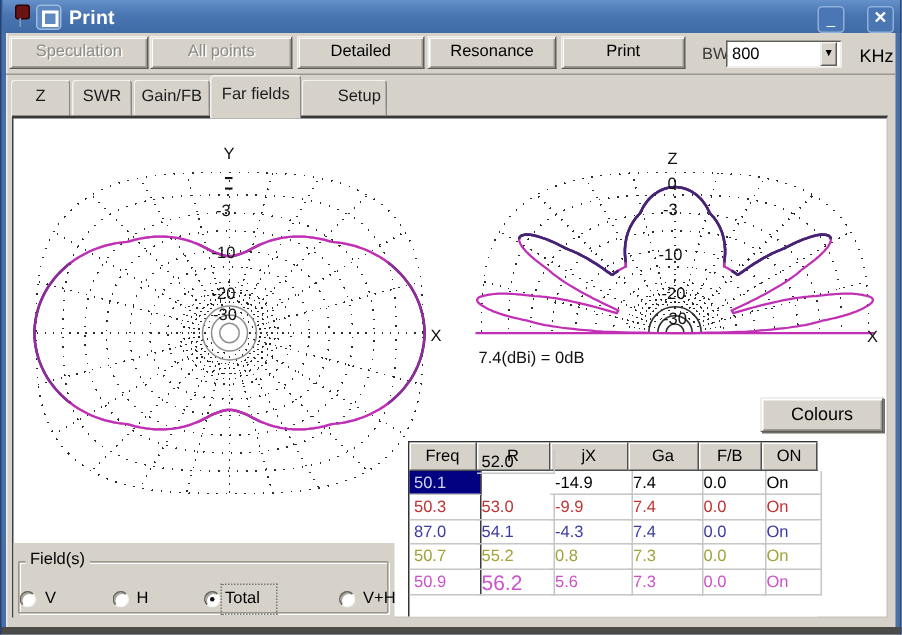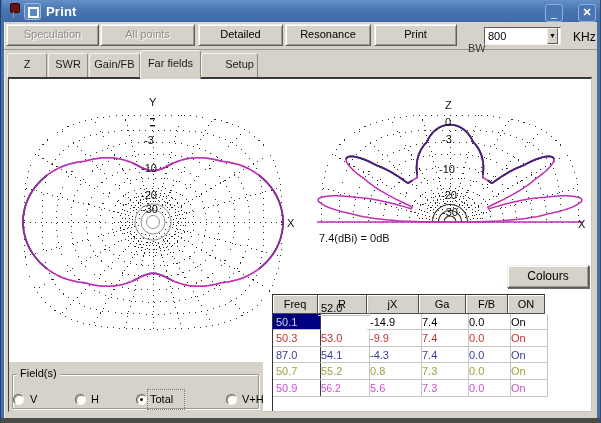--- a/index.html
+++ b/index.html
@@ -39,21 +39,21 @@
 <div class="abs tit">Print</div>
 <div class="abs tbtn" style="left:545px;font-size:10px;line-height:17px;">_</div>
 <div class="abs tbtn" style="left:578px;font-size:11px;line-height:15px;font-weight:bold;">✕</div>
 <div class="abs body">
   <div class="abs toolbar">
     <div class="btn dis" style="left:2px;width:91px;">Speculation</div>
     <div class="btn dis" style="left:96px;width:93px;">All points</div>
     <div class="btn" style="left:194px;width:83px;">Detailed</div>
     <div class="btn" style="left:281px;width:84px;">Resonance</div>
     <div class="btn" style="left:370px;width:81px;">Print</div>
-    <div class="abs" style="left:464px;top:20px;font-size:11px;color:#3a3a3a;">BW</div>
+    <div class="abs" style="left:464px;top:8px;font-size:11px;color:#3a3a3a;">BW</div>
     <div class="abs" style="left:480px;top:5px;width:72px;height:16px;background:#fff;border:1px solid;border-color:#5f5d58 #f2f0ec #f2f0ec #5f5d58;font-size:11px;color:#000;padding-left:3px;line-height:16px;">800</div>
     <div class="abs" style="left:543px;top:6px;width:9px;height:14px;background:#d6d2ca;border:1px solid;border-color:#f2f0ec #5f5d58 #5f5d58 #f2f0ec;text-align:center;font-size:7px;line-height:13px;color:#000;">▼</div>
     <div class="abs" style="left:569px;top:8px;font-size:12px;color:#000;">KHz</div>
   </div>
   <div class="abs tabs">
     <div class="tab" style="left:3px;width:38px;">Z</div>
     <div class="tab" style="left:44px;width:38px;">SWR</div>
     <div class="tab" style="left:85px;width:49px;">Gain/FB</div>
     <div class="tab sel" style="left:136px;width:59px;">Far fields</div>
     <div class="tab" style="left:197px;width:35px;padding-left:20px;">Setup</div>
@@ -262,21 +262,21 @@
 <div class="abs" style="left:146px;top:52px;width:46px;height:15px;color:#3c3ca2;border-bottom:1px solid #c6c6c6;border-right:1px solid #c6c6c6;font-size:11px;line-height:16px;padding-left:3px;">7.4</div>
 <div class="abs" style="left:193px;top:52px;width:41px;height:15px;color:#3c3ca2;border-bottom:1px solid #c6c6c6;border-right:1px solid #c6c6c6;font-size:11px;line-height:16px;padding-left:3px;">0.0</div>
 <div class="abs" style="left:235px;top:52px;width:36px;height:15px;color:#3c3ca2;border-bottom:1px solid #c6c6c6;border-right:1px solid #c6c6c6;font-size:11px;line-height:16px;padding-left:3px;">On</div>
 <div class="abs" style="left:0px;top:68px;width:44px;height:16px;color:#a2a23a;border-bottom:1px solid #c6c6c6;border-right:1px solid #3a3a3a;font-size:11px;line-height:17px;padding-left:3px;">50.7</div>
 <div class="abs" style="left:45px;top:68px;width:48px;height:16px;color:#a2a23a;border-bottom:1px solid #c6c6c6;border-right:1px solid #c6c6c6;font-size:11px;line-height:17px;padding-left:3px;">55.2</div>
 <div class="abs" style="left:94px;top:68px;width:51px;height:16px;color:#a2a23a;border-bottom:1px solid #c6c6c6;border-right:1px solid #c6c6c6;font-size:11px;line-height:17px;padding-left:3px;">0.8</div>
 <div class="abs" style="left:146px;top:68px;width:46px;height:16px;color:#a2a23a;border-bottom:1px solid #c6c6c6;border-right:1px solid #c6c6c6;font-size:11px;line-height:17px;padding-left:3px;">7.3</div>
 <div class="abs" style="left:193px;top:68px;width:41px;height:16px;color:#a2a23a;border-bottom:1px solid #c6c6c6;border-right:1px solid #c6c6c6;font-size:11px;line-height:17px;padding-left:3px;">0.0</div>
 <div class="abs" style="left:235px;top:68px;width:36px;height:16px;color:#a2a23a;border-bottom:1px solid #c6c6c6;border-right:1px solid #c6c6c6;font-size:11px;line-height:17px;padding-left:3px;">On</div>
 <div class="abs" style="left:0px;top:85px;width:44px;height:16px;color:#cc52cc;border-bottom:1px solid #c6c6c6;border-right:1px solid #3a3a3a;font-size:11px;line-height:17px;padding-left:3px;">50.9</div>
-<div class="abs" style="left:45px;top:85px;width:48px;height:16px;color:#cc52cc;border-bottom:1px solid #c6c6c6;border-right:1px solid #c6c6c6;font-size:10px;line-height:17px;padding-left:3px;">56.2</div>
+<div class="abs" style="left:45px;top:85px;width:48px;height:16px;color:#cc52cc;border-bottom:1px solid #c6c6c6;border-right:1px solid #c6c6c6;font-size:14px;line-height:17px;padding-left:3px;">56.2</div>
 <div class="abs" style="left:94px;top:85px;width:51px;height:16px;color:#cc52cc;border-bottom:1px solid #c6c6c6;border-right:1px solid #c6c6c6;font-size:11px;line-height:17px;padding-left:3px;">5.6</div>
 <div class="abs" style="left:146px;top:85px;width:46px;height:16px;color:#cc52cc;border-bottom:1px solid #c6c6c6;border-right:1px solid #c6c6c6;font-size:11px;line-height:17px;padding-left:3px;">7.3</div>
 <div class="abs" style="left:193px;top:85px;width:41px;height:16px;color:#cc52cc;border-bottom:1px solid #c6c6c6;border-right:1px solid #c6c6c6;font-size:11px;line-height:17px;padding-left:3px;">0.0</div>
 <div class="abs" style="left:235px;top:85px;width:36px;height:16px;color:#cc52cc;border-bottom:1px solid #c6c6c6;border-right:1px solid #c6c6c6;font-size:11px;line-height:17px;padding-left:3px;">On</div>
 </div>
   </div>
   <div class="abs" style="left:5px;top:340px;width:254px;height:50px;background:#d6d2ca;"></div>
   <div class="abs gbox"></div>
   <div class="abs gcap">Field(s)</div>
   <div class="radio" style="left:9px;top:372px;"></div>

